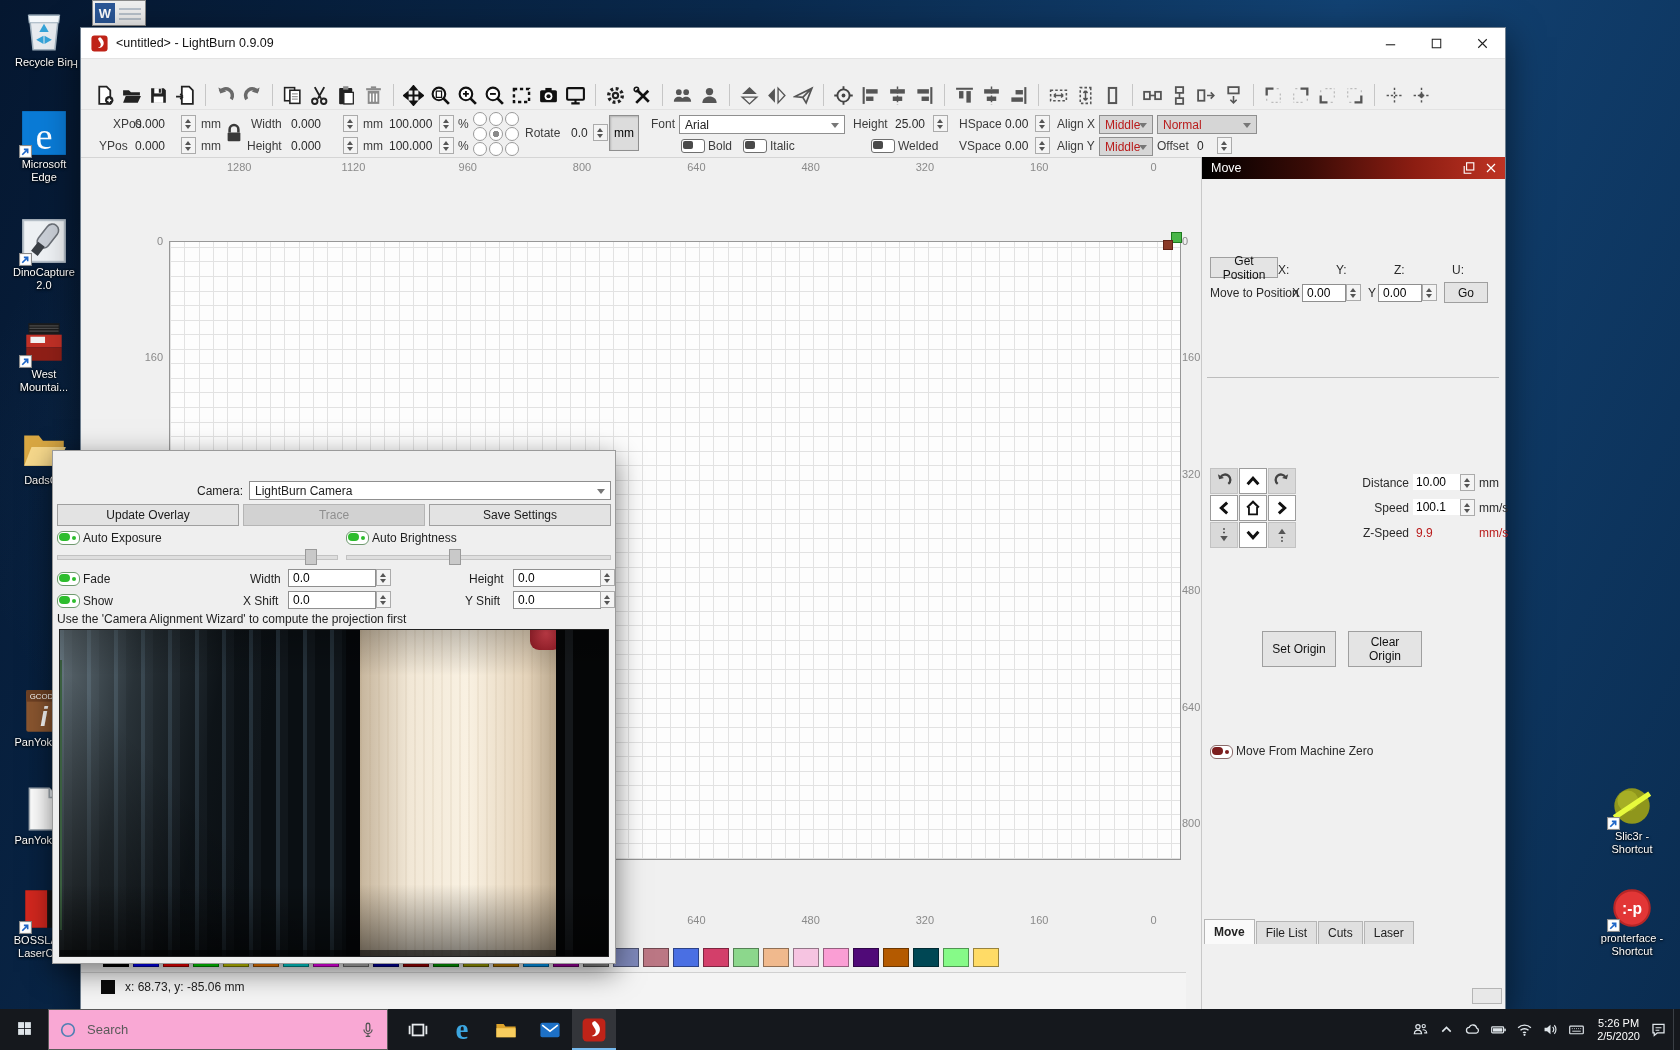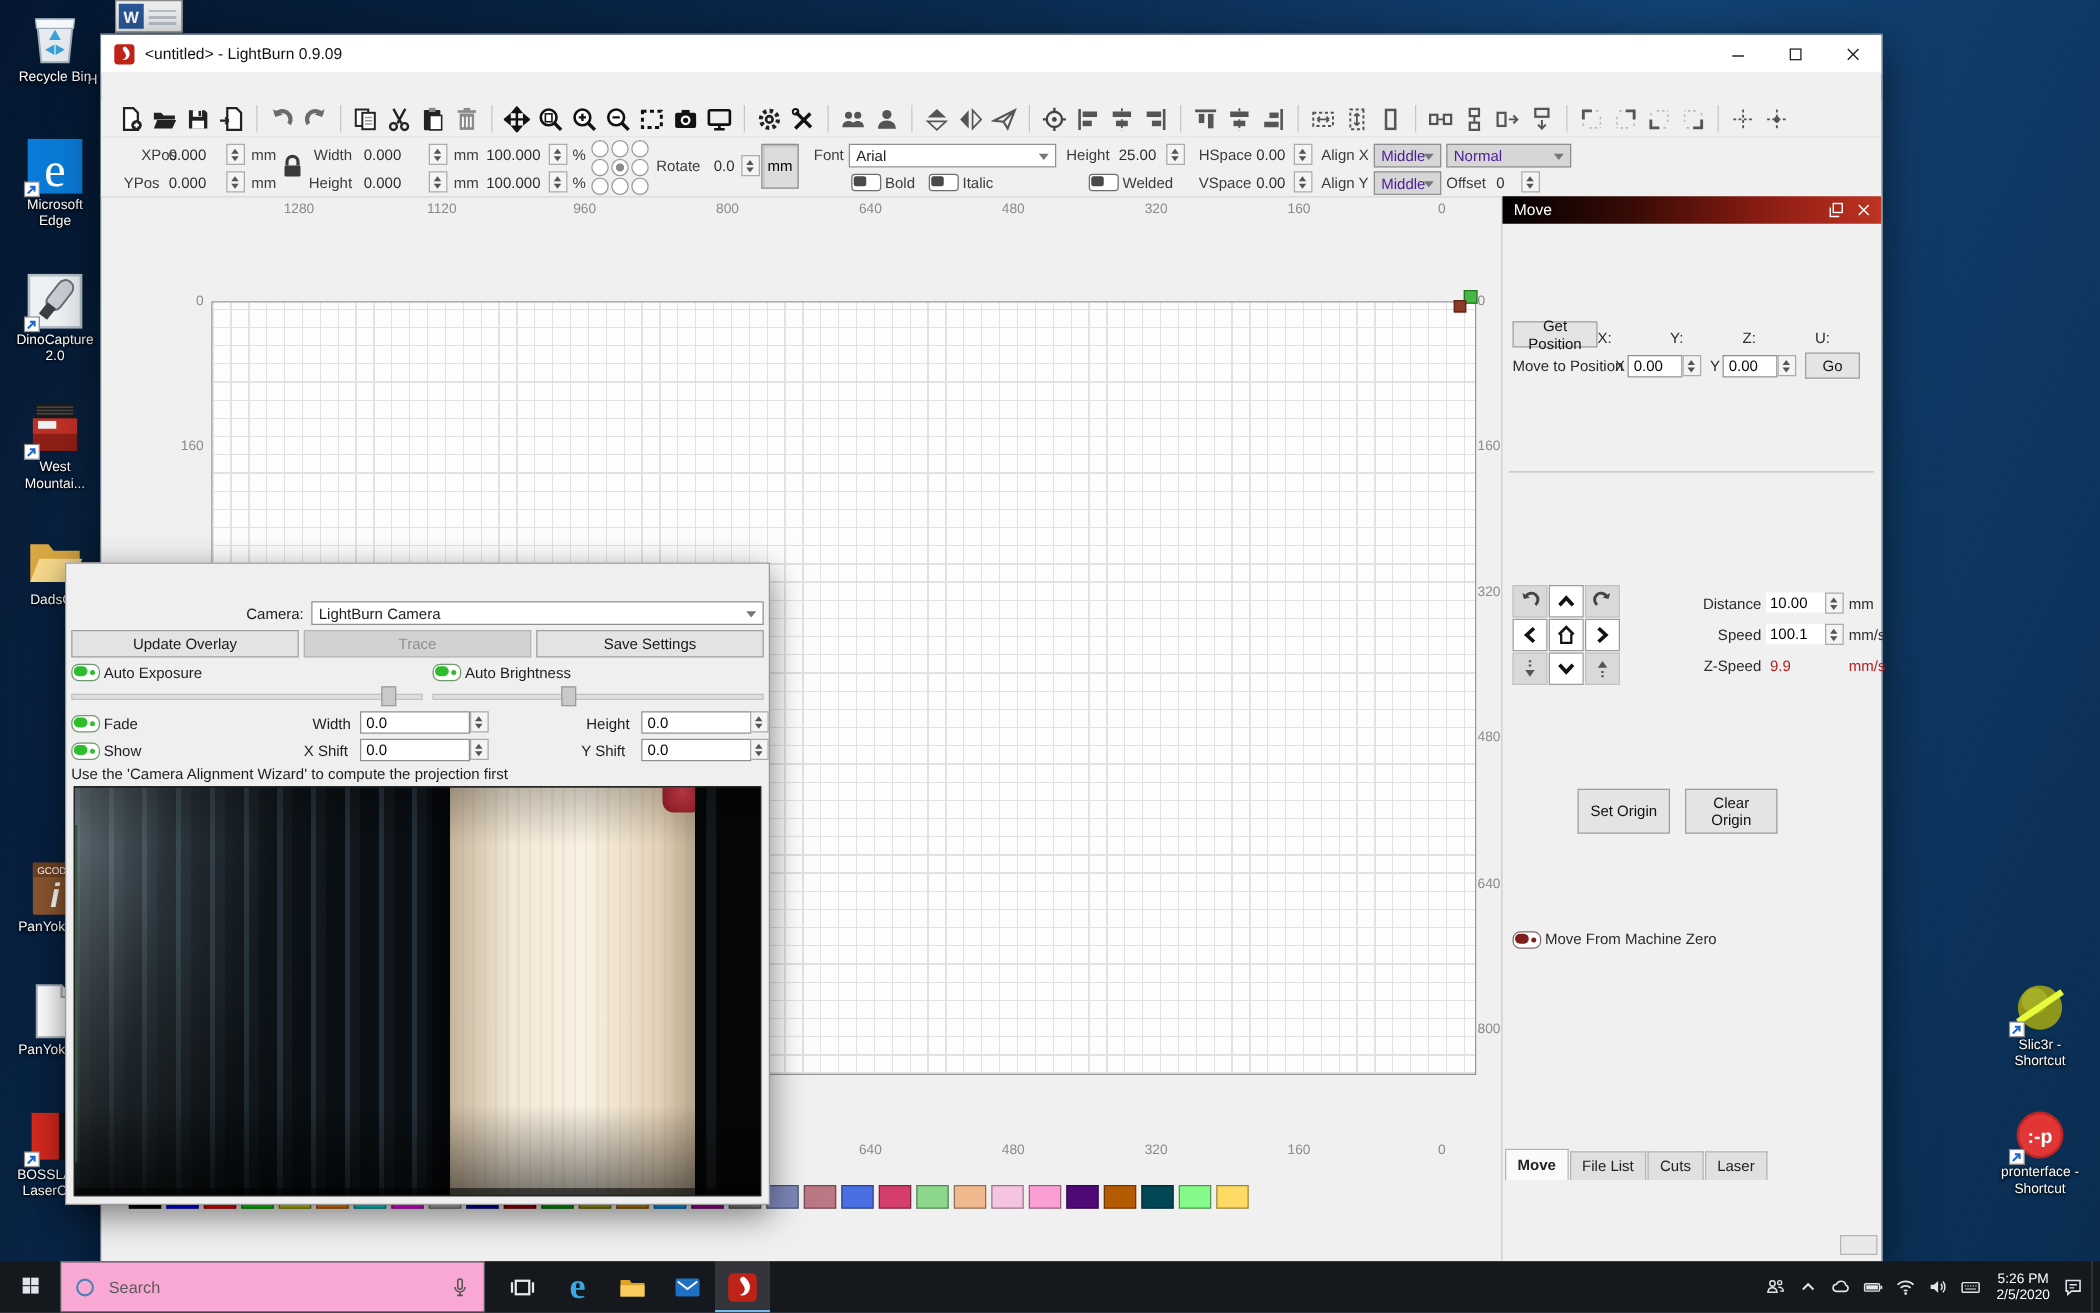--- a/index.html
+++ b/index.html
@@ -58,21 +58,21 @@
   .spin::after{content:"";position:absolute;left:3px;bottom:2.5px;border-left:3.5px solid transparent;border-right:3.5px solid transparent;border-top:4px solid #555;}
   .sp1{top:5px;} .sp2{top:27px;}
   .lockic{position:absolute;left:142px;top:10px;width:22px;height:26px;}
   .lockic svg{width:22px;height:26px;}
   .anchor{position:absolute;left:392px;top:2px;width:46px;height:43px;display:grid;grid-template-columns:repeat(3,1fr);gap:1px;}
   .anchor i{width:12px;height:12px;border:1px solid #9a9a9a;border-radius:50%;background:#fff;justify-self:center;align-self:center;}
   .anchor i:nth-child(5){background:radial-gradient(circle,#8a8a8a 0 3px,#fff 3.5px);}
   .mmbtn{position:absolute;left:528px;top:5px;width:30px;height:36px;background:#dcdcdc;border:1px solid #8f8f8f;box-shadow:inset 1px 1px 2px rgba(0,0,0,.18);font-size:12px;display:flex;align-items:center;justify-content:center;}
   .combo{position:absolute;height:19px;background:#fff;border:1px solid #8f8f8f;font-size:12px;color:#222;display:flex;align-items:center;padding:0 18px 0 5px;box-sizing:border-box;white-space:nowrap;overflow:hidden;}
   .combo::after{content:"";position:absolute;right:5px;top:7px;border-left:4px solid transparent;border-right:4px solid transparent;border-top:5px solid #777;}
-  .combo.gray{background:#d6d6d6;color:#4c1d95;}
+  .combo.gray{background:#d6d6d6;color:#b91c1c;}
   .tg2{position:absolute;width:22px;height:12px;border:1px solid #6f6f6f;border-radius:3px;background:#fff;}
   .tg2::before{content:"";position:absolute;left:1px;top:1px;width:10px;height:8px;background:#4a4a4a;border-radius:2px;}
   
   .rh{position:absolute;left:101px;width:1030px;height:18px;display:flex;}
   .rh span{width:114.3px;text-align:center;font-size:11px;color:#8a8a8a;flex:none;}
   .rv{position:absolute;top:204px;width:40px;}
   .rv span{display:block;height:116.4px;font-size:11px;color:#8a8a8a;line-height:18px;}
   #rulL{left:42px;text-align:right;padding-right:4px;}
   #rulR{left:1101px;text-align:left;}
   #grid{position:absolute;left:88px;top:213px;width:1010px;height:617px;background-color:#fdfdfd;
@@ -697,20 +697,24 @@
         <span class="swatch" style="background: rgb(240, 185, 141);"></span>
         <span class="swatch" style="background: rgb(246, 196, 225);"></span>
         <span class="swatch" style="background: rgb(250, 158, 212);"></span>
         <span class="swatch" style="background: rgb(80, 10, 120);"></span>
         <span class="swatch" style="background: rgb(180, 90, 0);"></span>
         <span class="swatch" style="background: rgb(0, 71, 84);"></span>
         <span class="swatch" style="background: rgb(134, 250, 136);"></span>
         <span class="swatch" style="background: rgb(255, 219, 102);"></span>
     </div>
 
+    <div id="statusbar">
+      <span id="statchip"></span>
+      <span id="stattext">x: 68.73, y: -85.06 mm</span>
+    </div>
 
     <div id="panel">
       <div id="ptitle">
         <span class="ptxt">Move</span>
         <span class="pbtn" data-icon="undock"><svg viewBox="0 0 20 20">
               <rect x="7" y="3.5" width="9" height="9" fill="none" stroke="#fff" stroke-width="1.4"></rect>
               <path d="M4 7.5v9h9" fill="none" stroke="#fff" stroke-width="1.4"></path>
             </svg></span>
         <span class="pbtn" data-icon="close-white"><svg viewBox="0 0 20 20">
               <path d="M5 5l10 10M15 5L5 15" stroke="#fff" stroke-width="1.5"></path>

